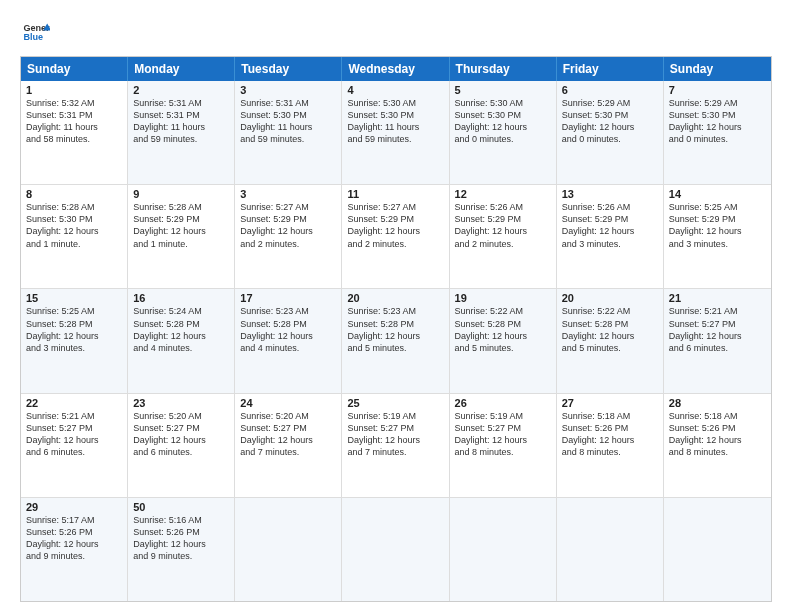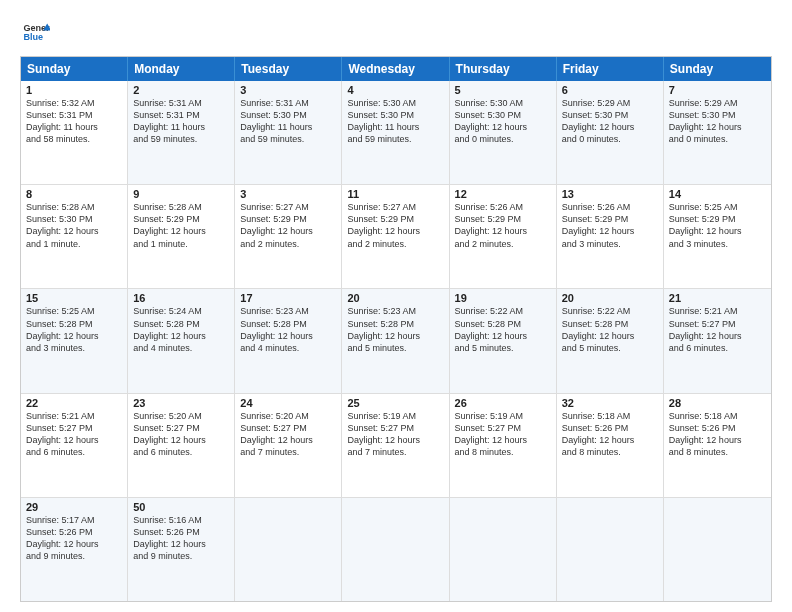--- a/index.html
+++ b/index.html
@@ -318,21 +318,21 @@
             <span class="cell-line">and 7 minutes.</span>
           </div>
           <div class="cal-cell">
             <span class="day-num">26</span>
             <span class="cell-line">Sunrise: 5:19 AM</span>
             <span class="cell-line">Sunset: 5:27 PM</span>
             <span class="cell-line">Daylight: 12 hours</span>
             <span class="cell-line">and 8 minutes.</span>
           </div>
           <div class="cal-cell">
-            <span class="day-num">32</span>
+            <span class="day-num">27</span>
             <span class="cell-line">Sunrise: 5:18 AM</span>
             <span class="cell-line">Sunset: 5:26 PM</span>
             <span class="cell-line">Daylight: 12 hours</span>
             <span class="cell-line">and 8 minutes.</span>
           </div>
           <div class="cal-cell">
             <span class="day-num">28</span>
             <span class="cell-line">Sunrise: 5:18 AM</span>
             <span class="cell-line">Sunset: 5:26 PM</span>
             <span class="cell-line">Daylight: 12 hours</span>

